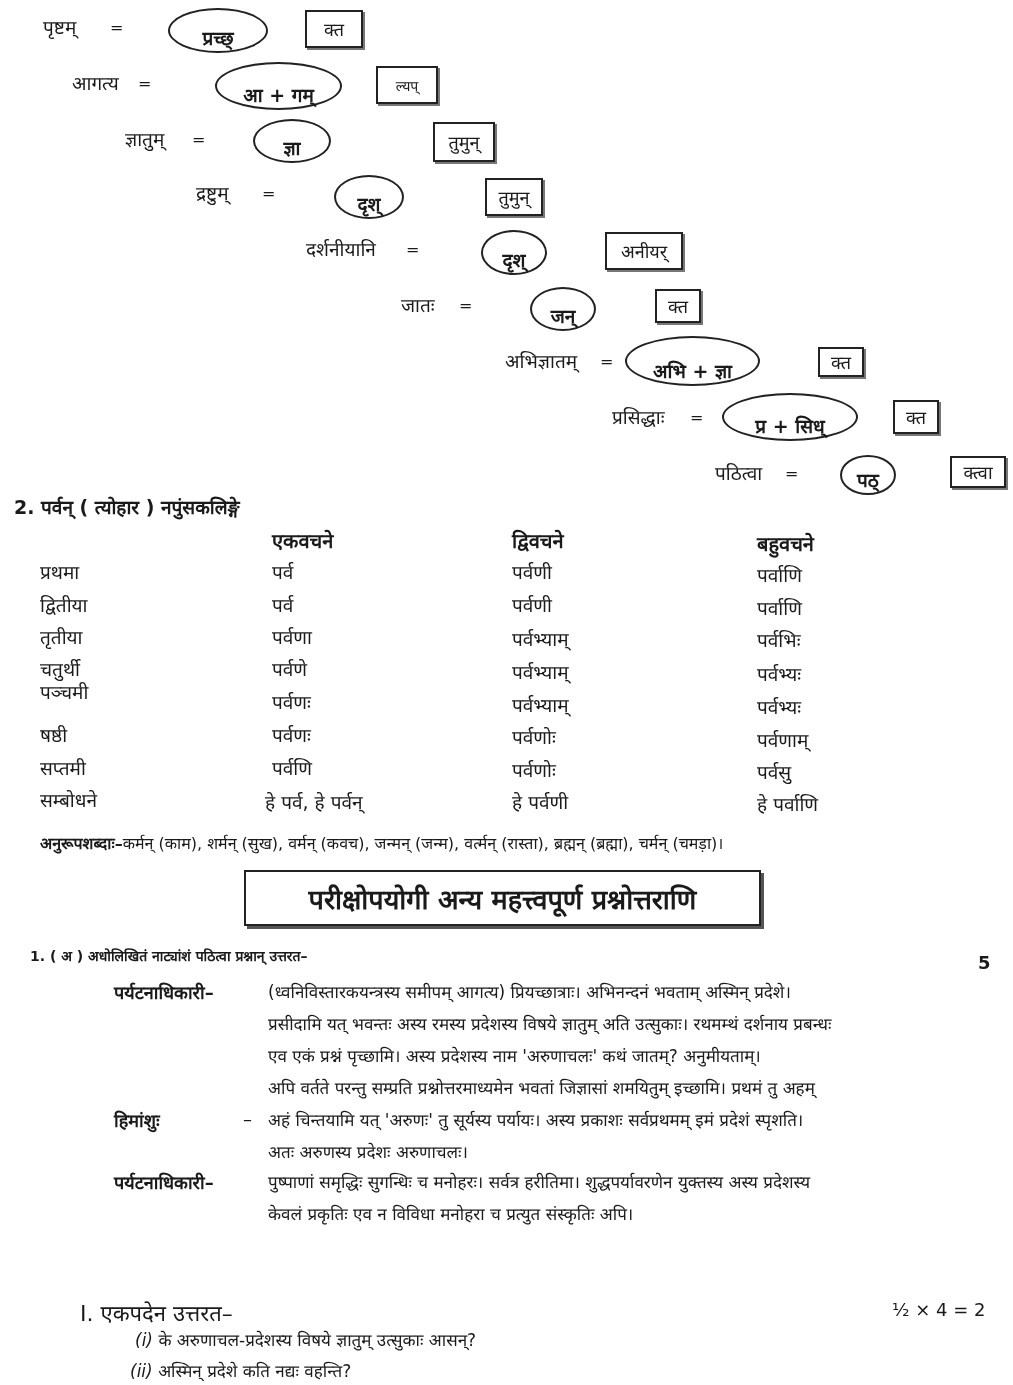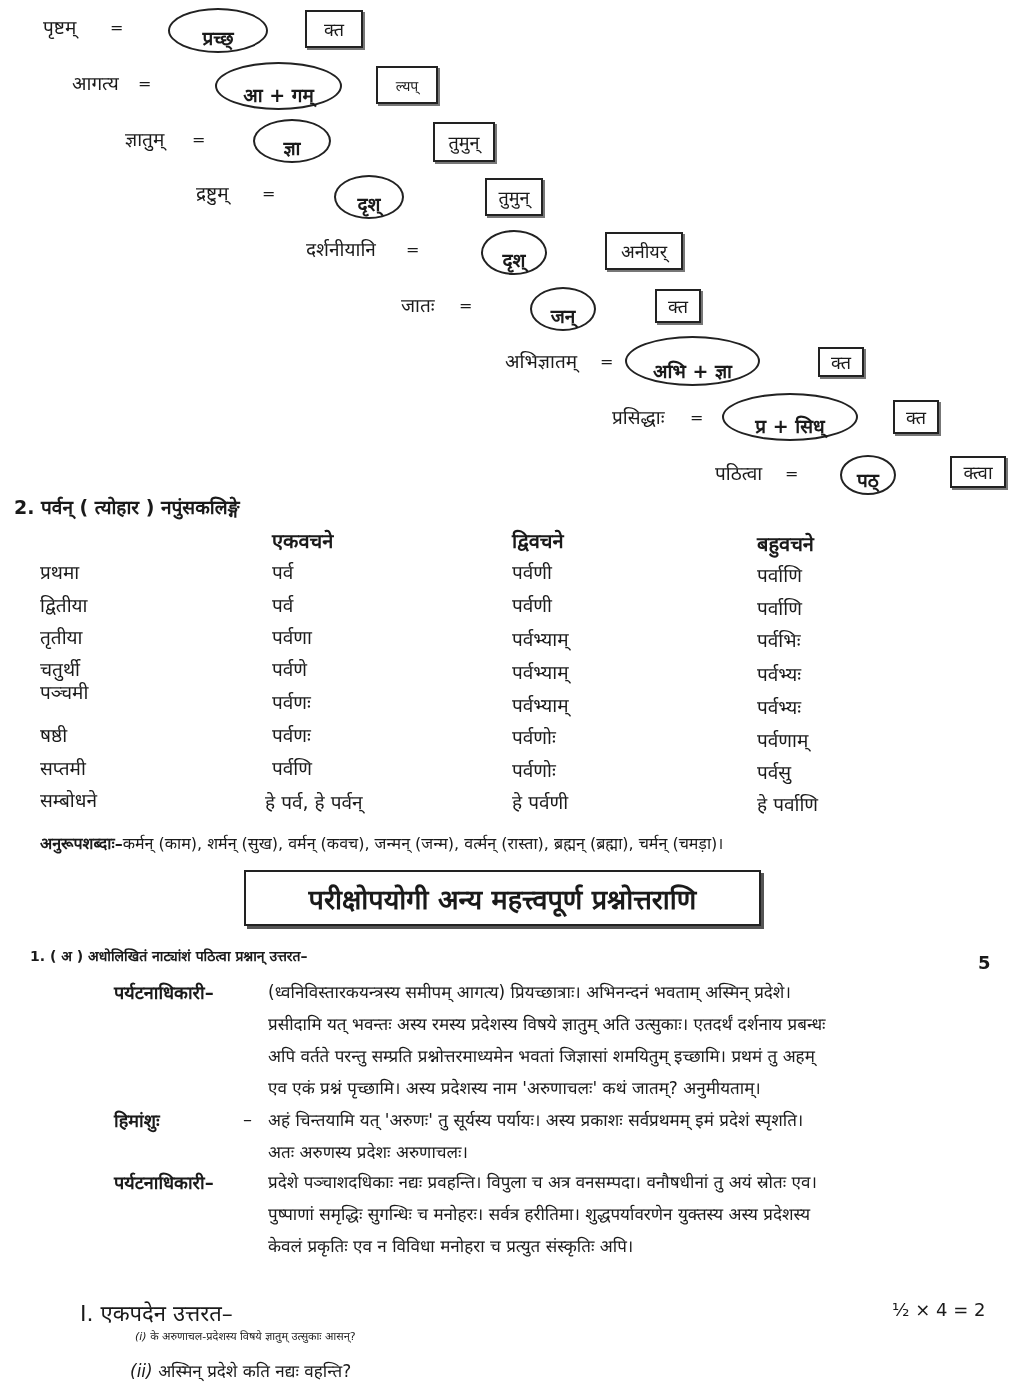--- a/index.html
+++ b/index.html
@@ -188,46 +188,45 @@
 <div>
   <div class="abs" style="left:30px;top:946px;font-size:14px;font-weight:bold">
     <span>1. ( अ )</span>
     <span>अधोलिखितं नाट्यांशं पठित्वा प्रश्नान् उत्तरत–</span>
   </div>
   <span class="abs" style="left:978px;top:952px;font-size:18px;font-weight:bold">5</span>
 
   <span class="speaker" style="left:114px;top:980px">पर्यटनाधिकारी–</span>
   <div class="para" style="left:268px;top:976px;width:730px">
     <div>(ध्वनिविस्तारकयन्त्रस्य समीपम् आगत्य) प्रियच्छात्राः। अभिनन्दनं भवताम् अस्मिन् प्रदेशे।</div>
-    <div>प्रसीदामि यत् भवन्तः अस्य रमस्य प्रदेशस्य विषये ज्ञातुम् अति उत्सुकाः। एतदर्थं दर्शनाय प्रबन्धः</div>
+    <div>प्रसीदामि यत् भवन्तः अस्य रमस्य प्रदेशस्य विषये ज्ञातुम् अति उत्सुकाः। रथमम्थं दर्शनाय प्रबन्धः</div>
+    <div>एव एकं प्रश्नं पृच्छामि। अस्य प्रदेशस्य नाम 'अरुणाचलः' कथं जातम्? अनुमीयताम्।</div>
     <div>अपि वर्तते परन्तु सम्प्रति प्रश्नोत्तरमाध्यमेन भवतां जिज्ञासां शमयितुम् इच्छामि। प्रथमं तु अहम्</div>
-    <div>एव एकं प्रश्नं पृच्छामि। अस्य प्रदेशस्य नाम 'अरुणाचलः' कथं जातम्? अनुमीयताम्।</div>
   </div>
 
   <span class="speaker" style="left:114px;top:1108px">हिमांशुः</span>
   <span class="abs" style="left:243px;top:1108px;font-size:18px">–</span>
   <div class="para" style="left:268px;top:1104px;width:730px">
     <div>अहं चिन्तयामि यत् 'अरुणः' तु सूर्यस्य पर्यायः। अस्य प्रकाशः सर्वप्रथमम् इमं प्रदेशं स्पृशति।</div>
     <div>अतः अरुणस्य प्रदेशः अरुणाचलः।</div>
   </div>
 
   <span class="speaker" style="left:114px;top:1170px">पर्यटनाधिकारी–</span>
   <div class="para" style="left:268px;top:1166px;width:730px">
-    <div>प्रदेशे पञ्चाशदधिकाः नद्यः प्रवहन्ति। विपुला च अत्र वनसम्पदा। वनौषधीनां तु अयं स्रोतः एव।</div>
     <div>पुष्पाणां समृद्धिः सुगन्धिः च मनोहरः। सर्वत्र हरीतिमा। शुद्धपर्यावरणेन युक्तस्य अस्य प्रदेशस्य</div>
     <div>केवलं प्रकृतिः एव न विविधा मनोहरा च प्रत्युत संस्कृतिः अपि।</div>
   </div>
 
   <div class="abs" style="left:80px;top:1297px;font-size:22px">
     <span>I.</span>
     <span>एकपदेन उत्तरत–</span>
   </div>
   <span class="abs" style="left:892px;top:1299px;font-size:18px">½ × 4 = 2</span>
 
-  <div class="abs" style="left:135px;top:1328px;font-size:11px">
+  <div class="abs" style="left:135px;top:1328px;font-size:17px">
     <span style="font-style:italic">(i)</span>
     <span>के अरुणाचल-प्रदेशस्य विषये ज्ञातुम् उत्सुकाः आसन्?</span>
   </div>
   <div class="abs" style="left:130px;top:1359px;font-size:17px">
     <span style="font-style:italic">(ii)</span>
     <span>अस्मिन् प्रदेशे कति नद्यः वहन्ति?</span>
   </div>
 </div>
 
 </body></html>

